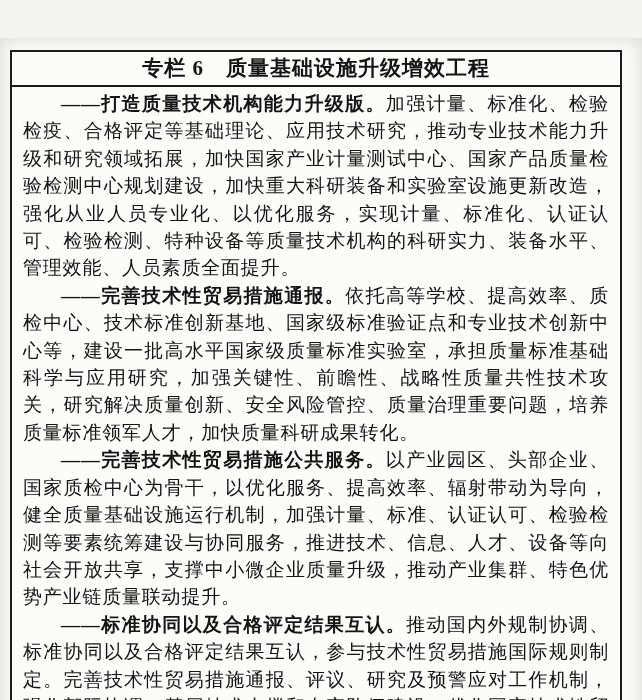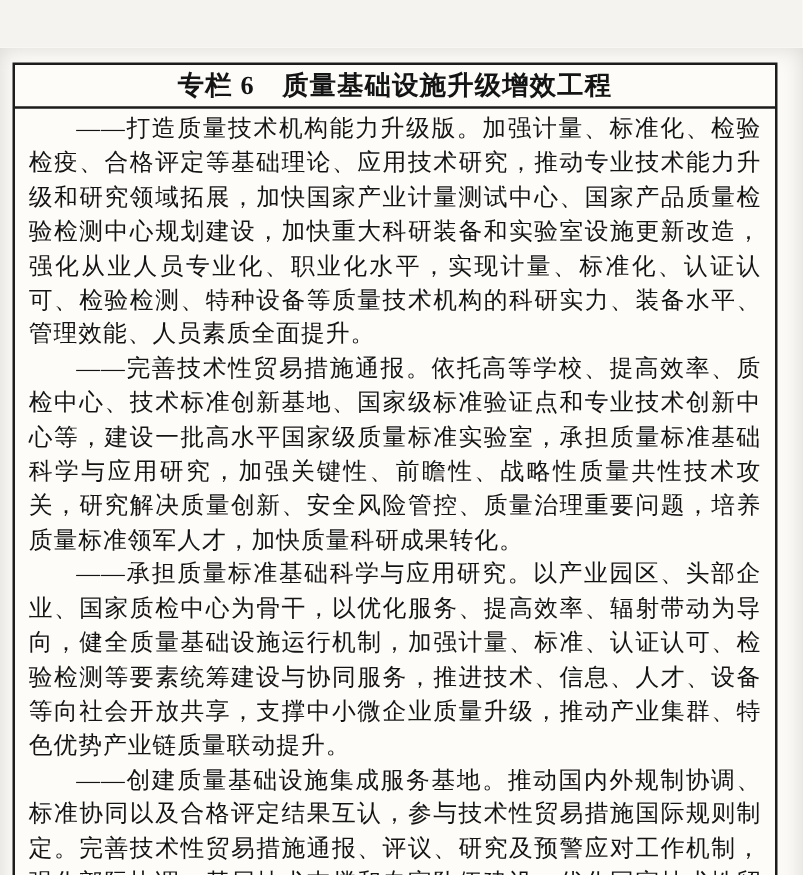--- a/index.html
+++ b/index.html
@@ -51,29 +51,29 @@
     line-height: 27.4px;
     letter-spacing: 0.8px;
     text-align: justify;
     text-justify: inter-ideograph;
   }
   .para {
     margin: 0;
     text-indent: 2em;
   }
   .para .lead {
-    font-weight: 400;
+    font-weight: 700;
   }
 </style>
 </head>
 <body>
 
 <div class="sheet">
   <div class="box">
     <div class="box-title">专栏 6　质量基础设施升级增效工程</div>
     <div class="box-body">
-      <p class="para"><b class="lead">——打造质量技术机构能力升级版。</b><span>加强计量、标准化、检验检疫、合格评定等基础理论、应用技术研究，推动专业技术能力升级和研究领域拓展，加快国家产业计量测试中心、国家产品质量检验检测中心规划建设，加快重大科研装备和实验室设施更新改造，强化从业人员专业化、职业化水平，实现计量、标准化、认证认可、检验检测、特种设备等质量技术机构的科研实力、装备水平、管理效能、人员素质全面提升。</span></p>
+      <p class="para"><b class="lead">——打造质量技术机构能力升级版。</b><span>加强计量、标准化、检验检疫、合格评定等基础理论、应用技术研究，推动专业技术能力升级和研究领域拓展，加快国家产业计量测试中心、国家产品质量检验检测中心规划建设，加快重大科研装备和实验室设施更新改造，强化从业人员专业化、以优化服务，实现计量、标准化、认证认可、检验检测、特种设备等质量技术机构的科研实力、装备水平、管理效能、人员素质全面提升。</span></p>
       <p class="para"><b class="lead">——完善技术性贸易措施通报。</b><span>依托高等学校、提高效率、质检中心、技术标准创新基地、国家级标准验证点和专业技术创新中心等，建设一批高水平国家级质量标准实验室，承担质量标准基础科学与应用研究，加强关键性、前瞻性、战略性质量共性技术攻关，研究解决质量创新、安全风险管控、质量治理重要问题，培养质量标准领军人才，加快质量科研成果转化。</span></p>
-      <p class="para"><b class="lead">——承担质量标准基础科学与应用研究。</b><span>以产业园区、头部企业、国家质检中心为骨干，以优化服务、提高效率、辐射带动为导向，健全质量基础设施运行机制，加强计量、标准、认证认可、检验检测等要素统筹建设与协同服务，推进技术、信息、人才、设备等向社会开放共享，支撑中小微企业质量升级，推动产业集群、特色优势产业链质量联动提升。</span></p>
-      <p class="para"><b class="lead">——创建质量基础设施集成服务基地。</b><span>推动国内外规制协调、标准协同以及合格评定结果互认，参与技术性贸易措施国际规则制定。完善技术性贸易措施通报、评议、研究及预警应对工作机制，强化部际协调、基层技术支撑和专家队伍建设。优化国家技术性贸易措施公共信息和技术服务，加强通报咨询中心和研究评议基地建设。</span></p>
+      <p class="para"><b class="lead">——完善技术性贸易措施公共服务。</b><span>以产业园区、头部企业、国家质检中心为骨干，以优化服务、提高效率、辐射带动为导向，健全质量基础设施运行机制，加强计量、标准、认证认可、检验检测等要素统筹建设与协同服务，推进技术、信息、人才、设备等向社会开放共享，支撑中小微企业质量升级，推动产业集群、特色优势产业链质量联动提升。</span></p>
+      <p class="para"><b class="lead">——标准协同以及合格评定结果互认。</b><span>推动国内外规制协调、标准协同以及合格评定结果互认，参与技术性贸易措施国际规则制定。完善技术性贸易措施通报、评议、研究及预警应对工作机制，强化部际协调、基层技术支撑和专家队伍建设。优化国家技术性贸易措施公共信息和技术服务，加强通报咨询中心和研究评议基地建设。</span></p>
     </div>
   </div>
 </div>
 
 </body></html>

